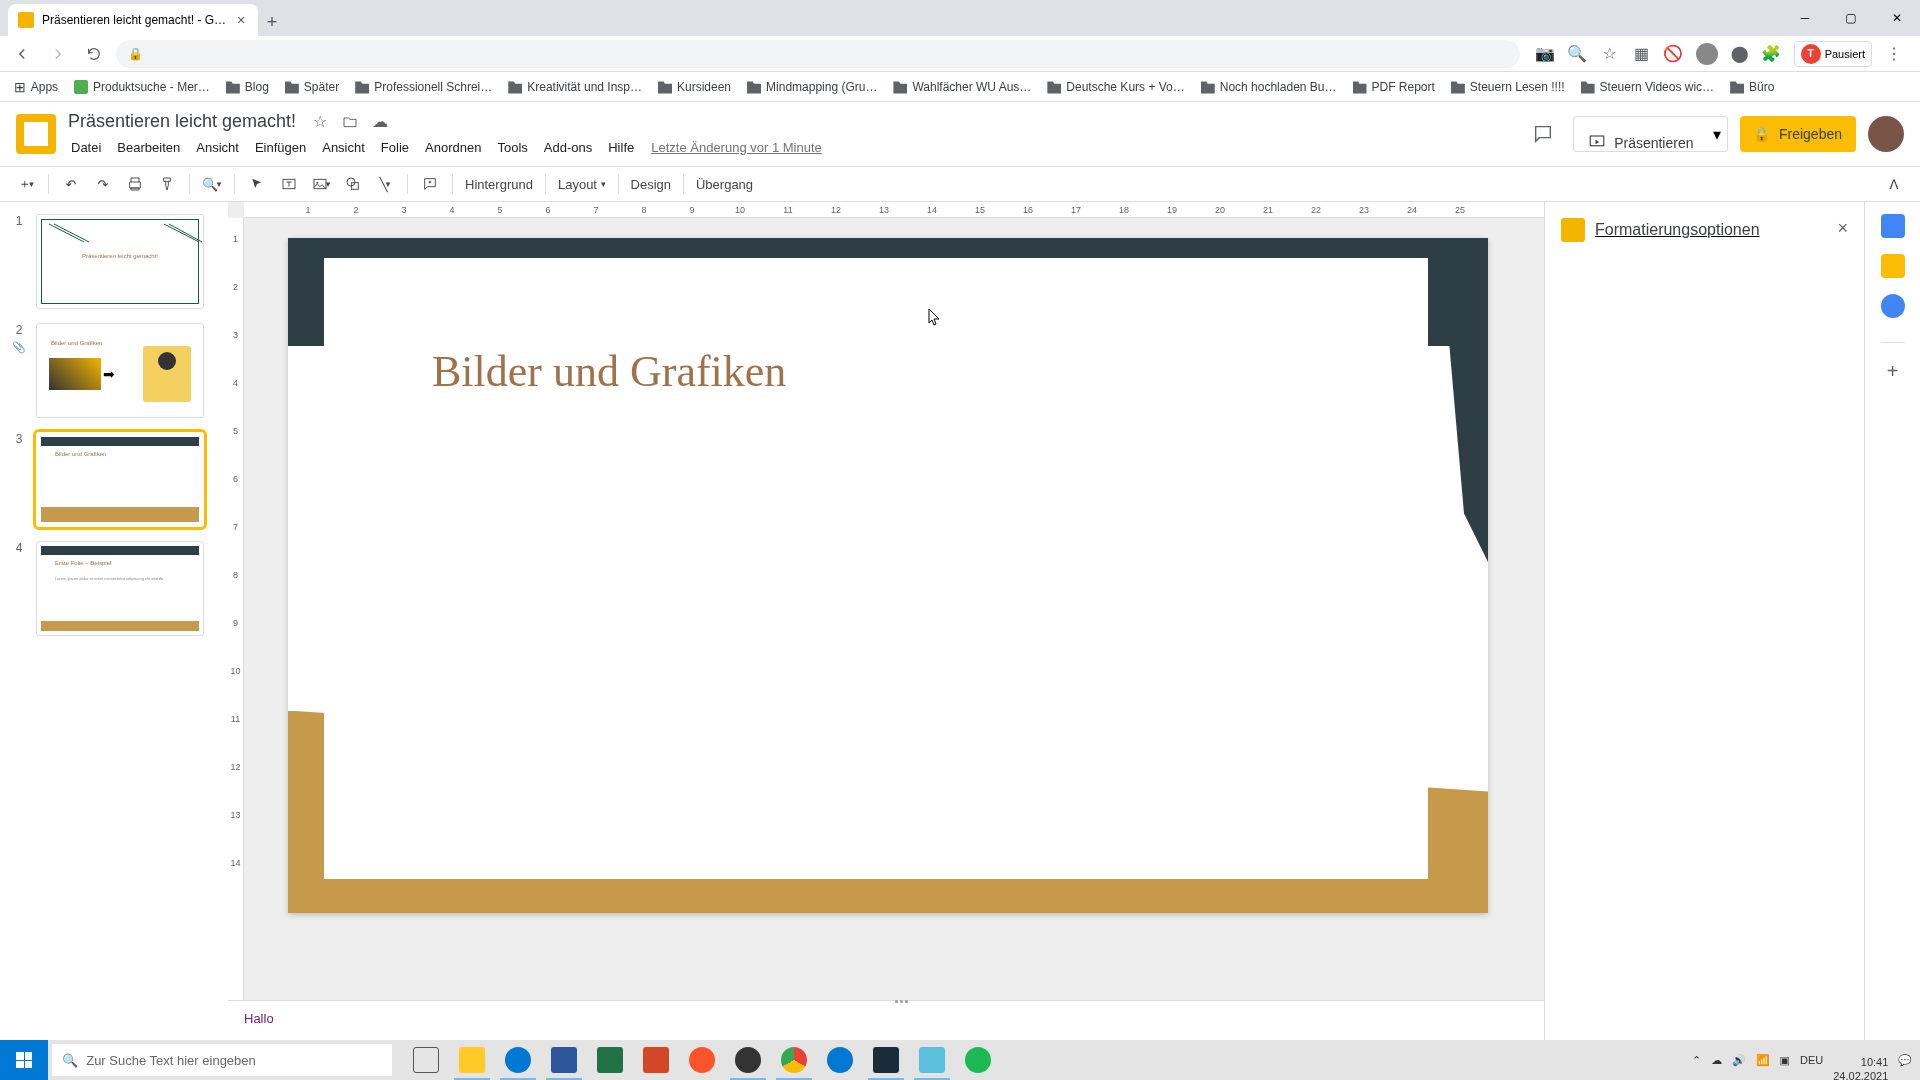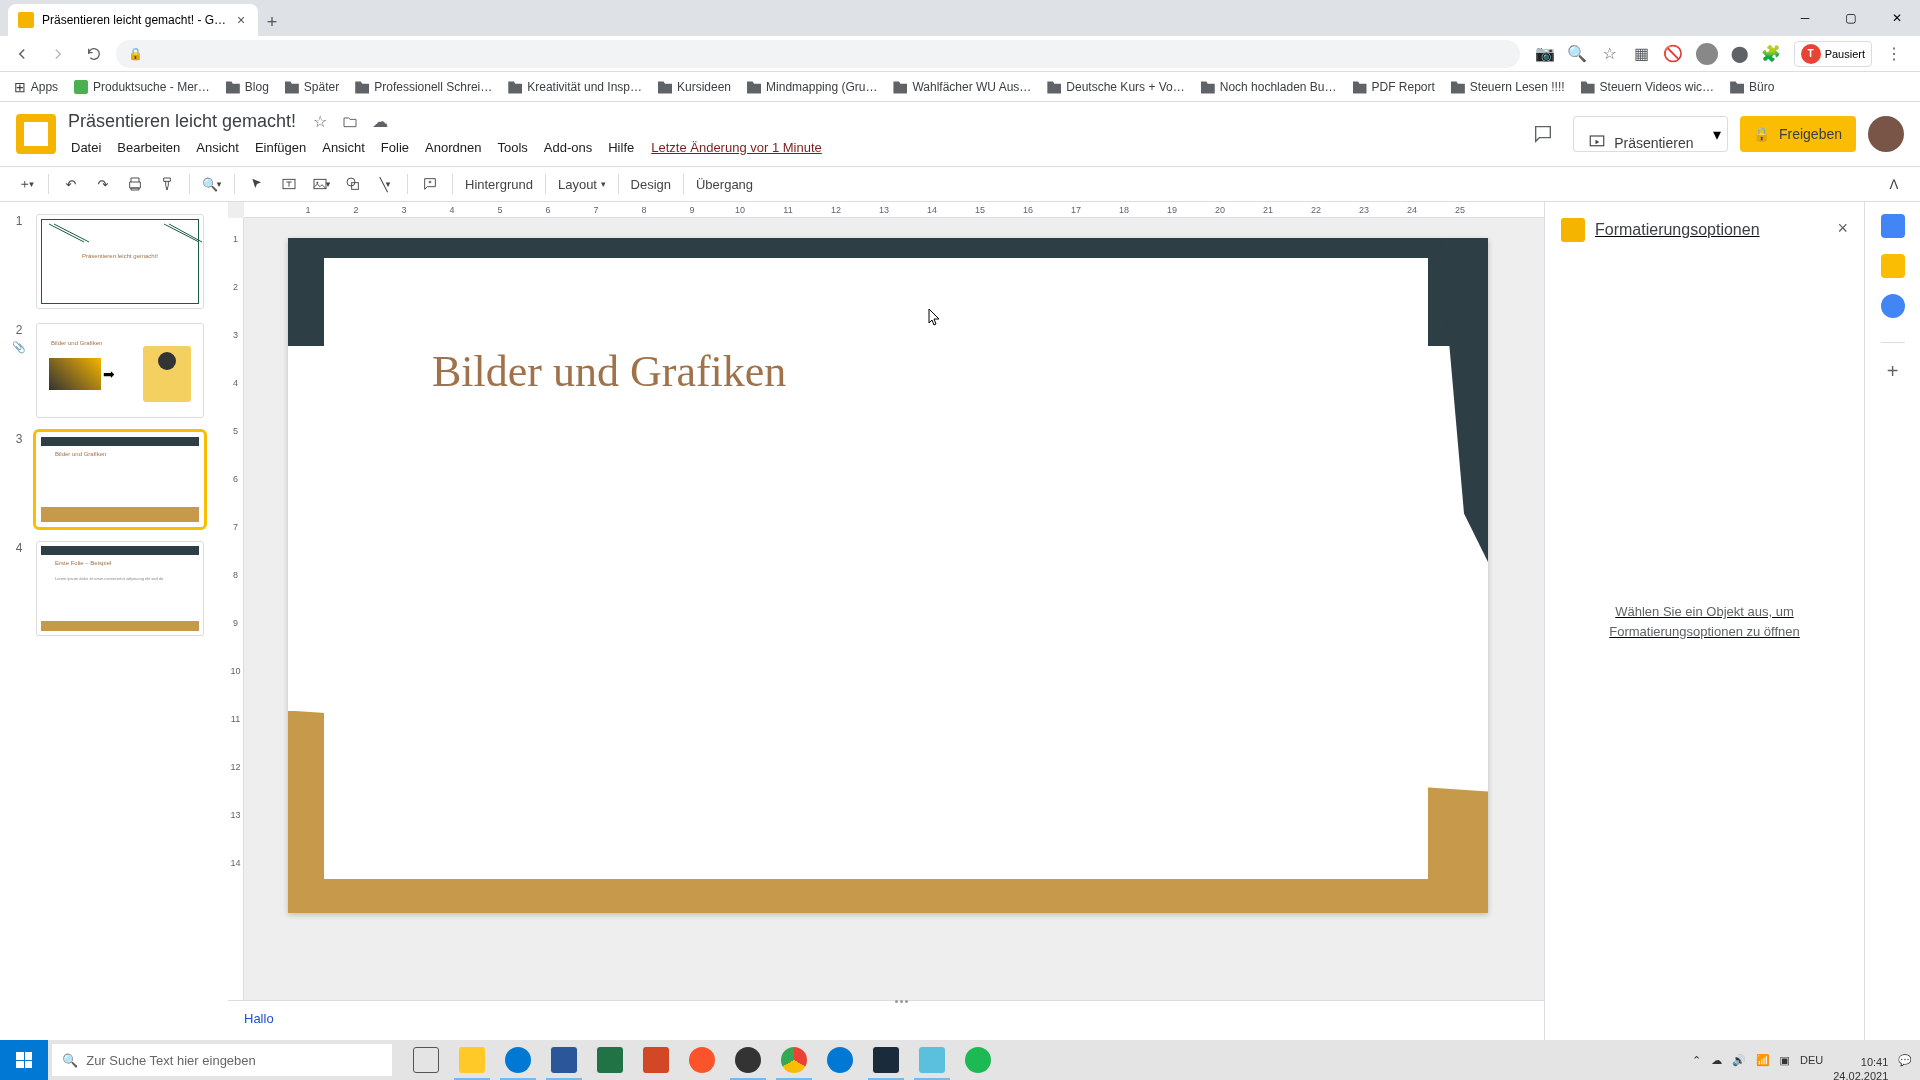--- a/index.html
+++ b/index.html
@@ -33,21 +33,21 @@
 
 .app-header { height: 64px; display: flex; align-items: center; padding: 0 16px; gap: 8px; }
 .app-logo { width: 40px; height: 40px; background: #f4b400; border-radius: 4px; position: relative; }
 .app-logo::after { content: ''; position: absolute; inset: 8px; background: #fff; }
 .title-area { flex: 1; }
 .doc-title-row { display: flex; align-items: center; gap: 10px; }
 .doc-title { font-size: 18px; color: #3c4043; padding: 2px 4px; }
 .doc-icon-btn { width: 20px; height: 20px; color: #5f6368; display: flex; align-items: center; justify-content: center; }
 .menubar { display: flex; gap: 2px; margin-top: 2px; }
 .menu-item { padding: 4px 7px; font-size: 13px; color: #202124; border-radius: 4px; cursor: pointer; }
-.last-edit { color: #7f1d1d; font-size: 13px; padding: 4px 8px; text-decoration: underline; cursor: pointer; }
+.last-edit { color: #737373; font-size: 13px; padding: 4px 8px; text-decoration: underline; cursor: pointer; }
 .header-actions { display: flex; align-items: center; gap: 12px; }
 .hdr-btn { height: 36px; display: flex; align-items: center; gap: 8px; padding: 0 14px; border-radius: 4px; font-size: 14px; cursor: pointer; }
 .present-btn { border: 1px solid #dadce0; color: #3c4043; align-items: flex-end; }
 .present-dropdown { width: 20px; height: 36px; border: 1px solid #dadce0; border-left: none; display: flex; align-items: center; justify-content: center; border-radius: 0 4px 4px 0; }
 .present-btn { border-radius: 4px 0 0 4px; border-right: none; }
 .share-btn { background: #fbbc04; color: #3c4043; font-weight: 500; }
 .avatar { width: 36px; height: 36px; border-radius: 50%; background: #795548; }
 .comment-btn { width: 36px; height: 36px; display: flex; align-items: center; justify-content: center; color: #5f6368; }
 
 
@@ -76,21 +76,21 @@
 .ruler-v span { display: block; height: 48px; text-align: center; }
 .canvas-scroll { flex: 1; padding: 20px 30px; overflow: auto; position: relative; }
 .slide-canvas { width: 1200px; height: 675px; background: #fff; box-shadow: 0 2px 6px rgba(0,0,0,0.2); position: relative; margin-left: 30px; }
 .slide-dark-top { position: absolute; top: 0; left: 0; right: 0; height: 16%; background: #2d3e44; }
 .slide-dark-right { position: absolute; top: 0; right: 0; width: 4%; height: 48%; background: #2d3e44; clip-path: polygon(0 0, 100% 0, 100% 100%, 50% 85%); }
 .slide-gold-bottom { position: absolute; bottom: 0; left: 0; right: 0; height: 30%; background: #c69a4a; clip-path: polygon(0 0, 100% 40%, 100% 100%, 0 100%); }
 .slide-white { position: absolute; top: 3%; left: 3%; right: 5%; bottom: 5%; background: #fff; }
 .slide-title { position: absolute; top: 16%; left: 12%; font-size: 44px; color: #a0724a; font-family: Georgia, serif; }
 .cursor-pointer { position: absolute; top: 70px; left: 640px; width: 12px; height: 18px; }
 
-.notes-area { height: 50px; background: #fff; border-top: 1px solid #dadce0; padding: 10px 16px; font-size: 13px; color: #1d4ed8; position: relative; }
+.notes-area { height: 50px; background: #fff; border-top: 1px solid #dadce0; padding: 10px 16px; font-size: 13px; color: #701a75; position: relative; }
 .notes-drag { position: absolute; top: -4px; left: 50%; width: 30px; height: 8px; cursor: ns-resize; display: flex; align-items: center; justify-content: center; gap: 2px; }
 .notes-drag span { width: 3px; height: 3px; background: #999; border-radius: 50%; }
 
 .format-panel { width: 320px; background: #fff; border-left: 1px solid #dadce0; padding: 16px; position: relative; text-decoration: underline; }
 .panel-header { display: flex; align-items: center; gap: 10px; font-size: 16px; color: #3c4043; margin-bottom: 20px; }
 .panel-logo { width: 24px; height: 24px; background: #f4b400; border-radius: 3px; }
 .panel-close { position: absolute; right: 16px; top: 16px; font-size: 18px; color: #5f6368; cursor: pointer; }
 .panel-empty { text-align: center; color: #5f6368; font-size: 13px; margin-top: 360px; line-height: 1.5; }
 
 .side-rail { width: 56px; background: #fff; border-left: 1px solid #dadce0; display: flex; flex-direction: column; align-items: center; padding-top: 12px; gap: 16px; }
@@ -488,24 +488,20 @@
       <span>Hallo</span>
     </div>
   </div>
 
   <div class="format-panel">
     <div class="panel-header">
       <div class="panel-logo"></div>
       <span>Formatierungsoptionen</span>
     </div>
     <div class="panel-close">×</div>
-    <div class="panel-empty">
-      <span>Wählen Sie ein Objekt aus, um</span><br>
-      <span>Formatierungsoptionen zu öffnen</span>
-    </div>
   </div>
 
   <div class="side-rail">
     <div class="rail-icon" style="background:#4285f4"></div>
     <div class="rail-icon" style="background:#fbbc04"></div>
     <div class="rail-icon" style="background:#4285f4;border-radius:50%"></div>
     <div style="width:24px;height:1px;background:#dadce0;margin-top:8px"></div>
     <div class="rail-icon" style="display:flex;align-items:center;justify-content:center;font-size:20px;color:#5f6368">+</div>
   </div>
 </div>

